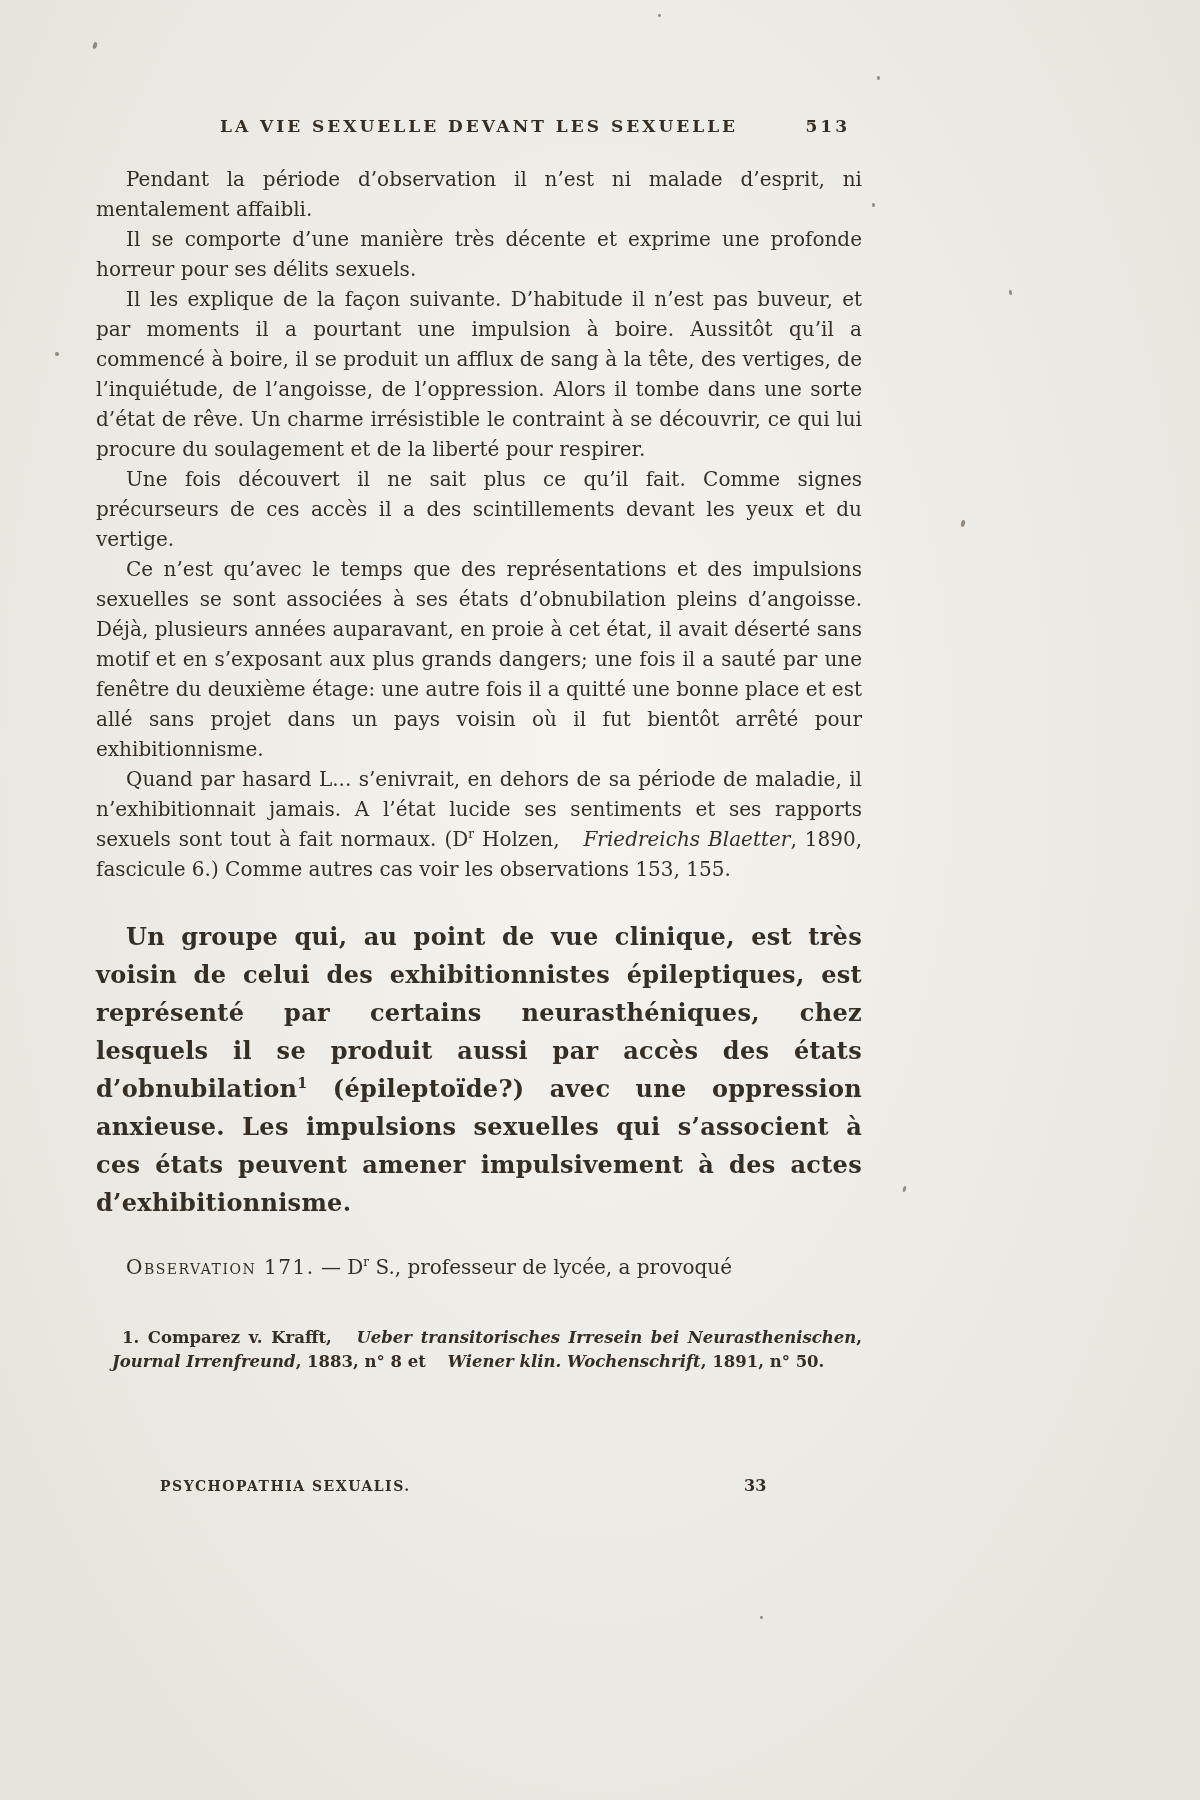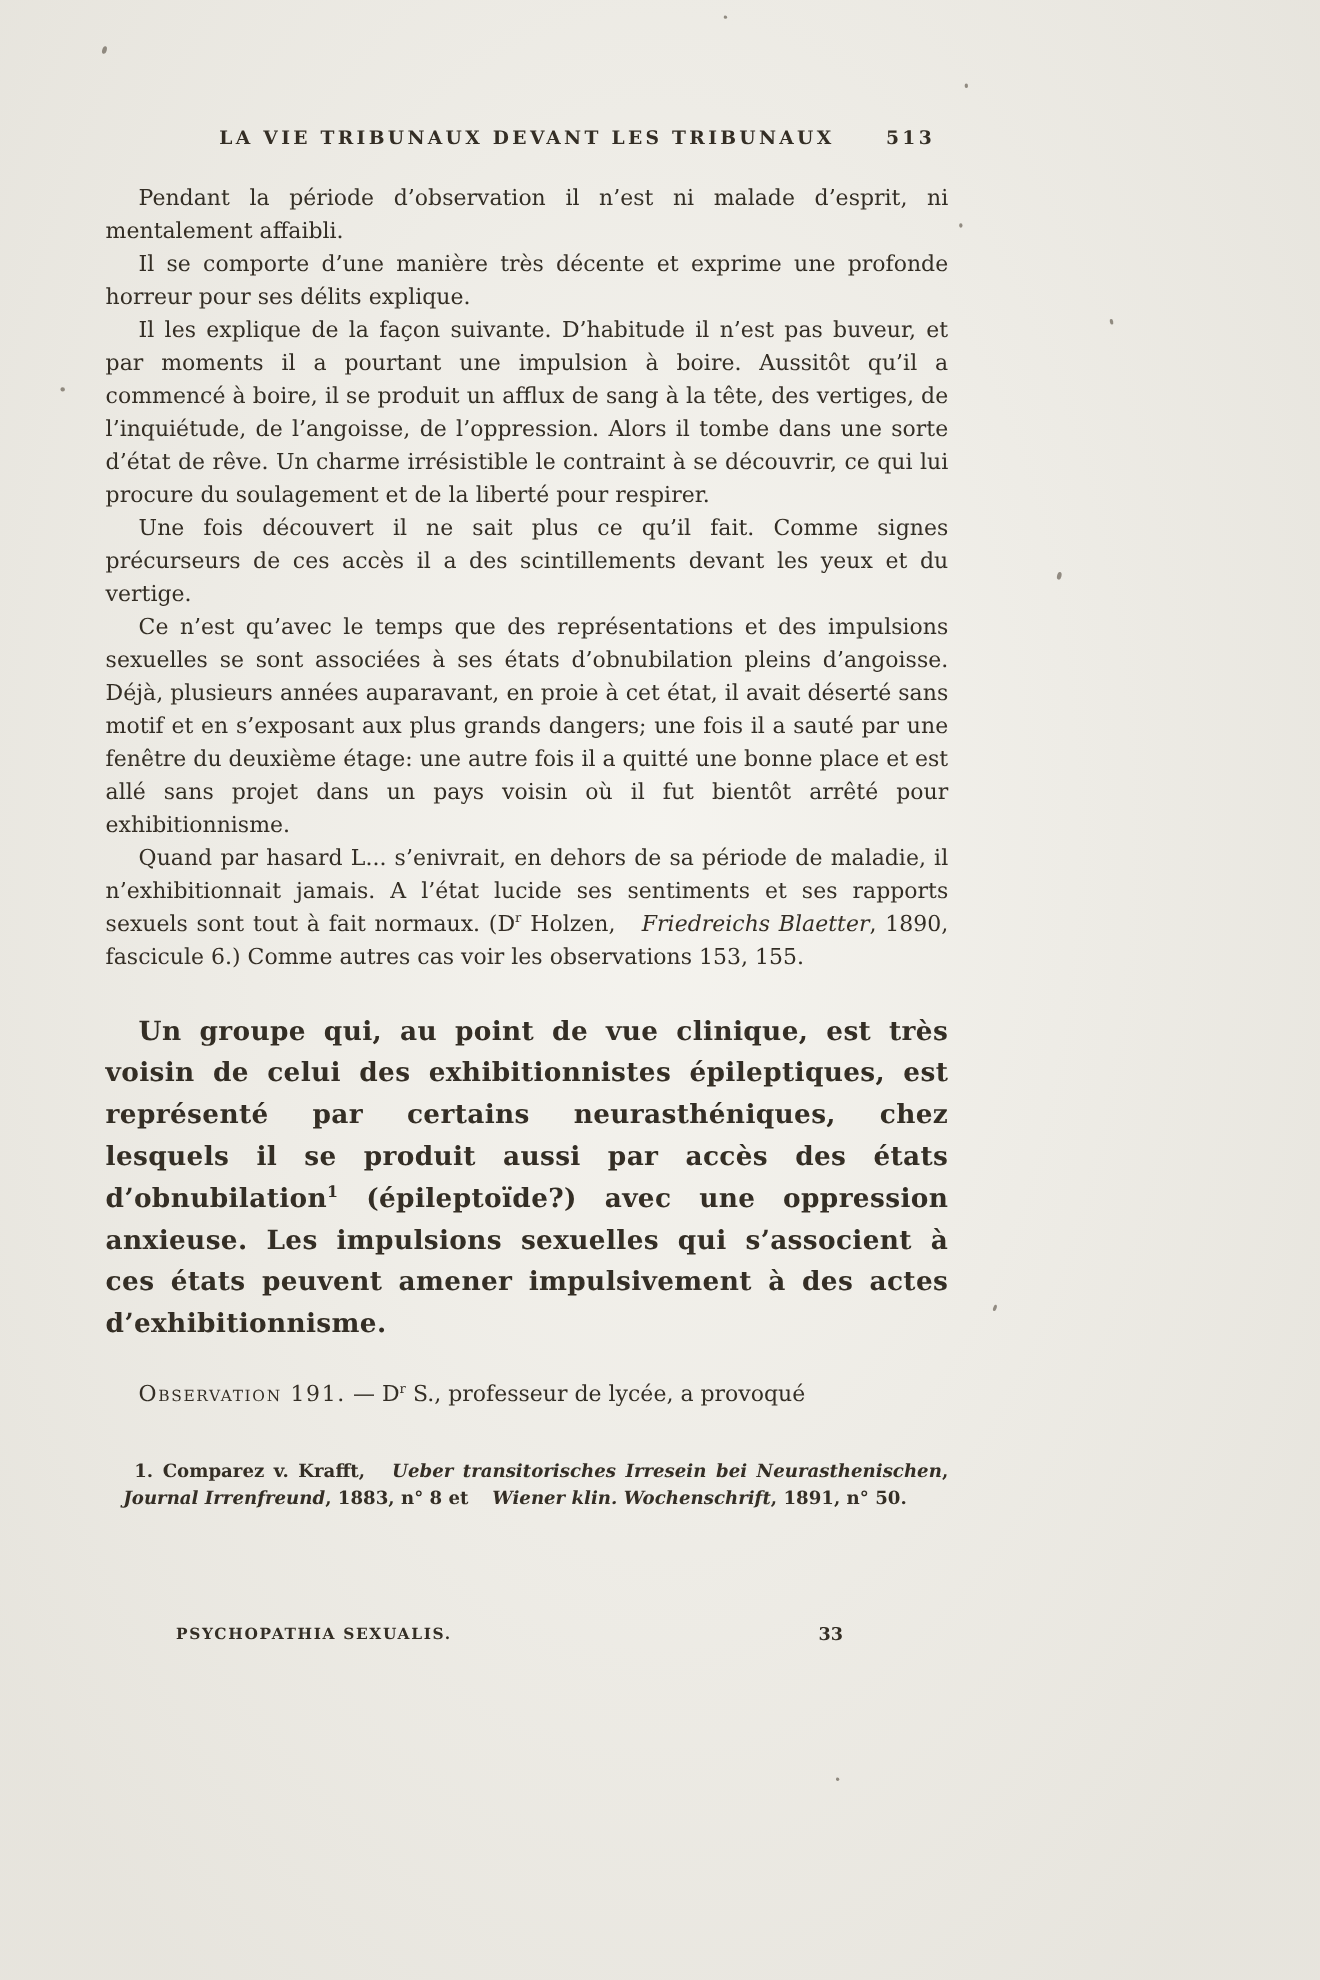--- a/index.html
+++ b/index.html
@@ -124,38 +124,38 @@
   <div class="speck" style="left:1009px;top:290px;width:3px;height:5px;transform:rotate(-12deg);"></div>
   <div class="speck" style="left:55px;top:352px;width:4px;height:4px;"></div>
   <div class="speck" style="left:961px;top:520px;width:4px;height:7px;transform:rotate(14deg);"></div>
   <div class="speck" style="left:903px;top:1186px;width:3px;height:6px;transform:rotate(20deg);"></div>
   <div class="speck" style="left:872px;top:203px;width:3px;height:4px;"></div>
   <div class="speck" style="left:760px;top:1616px;width:3px;height:3px;"></div>
 
   <div class="content">
 
     <header class="running-head">
-      <span class="head-title">LA VIE TRIBUNAUX DEVANT LES TRIBUNAUX</span>
+      <span class="head-title">LA VIE SEXUELLE DEVANT LES SEXUELLE</span>
       <span class="head-page">513</span>
     </header>
 
     <main>
         <div class="section normal">
           <p><span>Pendant la période d’observation il n’est ni malade d’esprit, ni mentalement affaibli.</span></p>
-          <p><span>Il se comporte d’une manière très décente et exprime une profonde horreur pour ses délits explique.</span></p>
+          <p><span>Il se comporte d’une manière très décente et exprime une profonde horreur pour ses délits sexuels.</span></p>
           <p><span>Il les explique de la façon suivante. D’habitude il n’est pas buveur, et par moments il a pourtant une impulsion à boire. Aussitôt qu’il a commencé à boire, il se produit un afflux de sang à la tête, des vertiges, de l’inquiétude, de l’angoisse, de l’oppression. Alors il tombe dans une sorte d’état de rêve. Un charme irrésistible le contraint à se découvrir, ce qui lui procure du soulagement et de la liberté pour respirer.</span></p>
           <p><span>Une fois découvert il ne sait plus ce qu’il fait. Comme signes précurseurs de ces accès il a des scintillements devant les yeux et du vertige.</span></p>
           <p><span>Ce n’est qu’avec le temps que des représentations et des impulsions sexuelles se sont associées à ses états d’obnubilation pleins d’angoisse. Déjà, plusieurs années auparavant, en proie à cet état, il avait déserté sans motif et en s’exposant aux plus grands dangers; une fois il a sauté par une fenêtre du deuxième étage: une autre fois il a quitté une bonne place et est allé sans projet dans un pays voisin où il fut bientôt arrêté pour exhibitionnisme.</span></p>
           <p><span>Quand par hasard L... s’enivrait, en dehors de sa période de maladie, il n’exhibitionnait jamais. A l’état lucide ses sentiments et ses rapports sexuels sont tout à fait normaux. (D</span><span class="sup">r</span><span> Holzen, </span><span class="i">Friedreichs Blaetter</span><span>, 1890, fascicule 6.) Comme autres cas voir les observations 153, 155.</span></p>
         </div>
         <div class="section large">
           <p><span>Un groupe qui, au point de vue clinique, est très voisin de celui des exhibitionnistes épileptiques, est représenté par certains neurasthéniques, chez lesquels il se produit aussi par accès des états d’obnubilation</span><span class="sup">1</span><span> (épileptoïde?) avec une oppression anxieuse. Les impulsions sexuelles qui s’associent à ces états peuvent amener impulsivement à des actes d’exhibitionnisme.</span></p>
         </div>
         <div class="section normal observation-line">
-          <p><span class="sc">Observation 191.</span><span> — D</span><span class="sup">r</span><span> S., professeur de lycée, a provoqué</span></p>
+          <p><span class="sc">Observation 171.</span><span> — D</span><span class="sup">r</span><span> S., professeur de lycée, a provoqué</span></p>
         </div>
       </main>
 
     <div class="footnote">
         <p><span>1. Comparez v. Krafft, </span><span class="i">Ueber transitorisches Irresein bei Neurasthenischen</span><span>, </span><span class="i">Journal Irrenfreund</span><span>, 1883, n° 8 et </span><span class="i">Wiener klin. Wochenschrift</span><span>, 1891, n° 50.</span></p>
       </div>
 
   </div>
 
   <footer class="page-footer">

